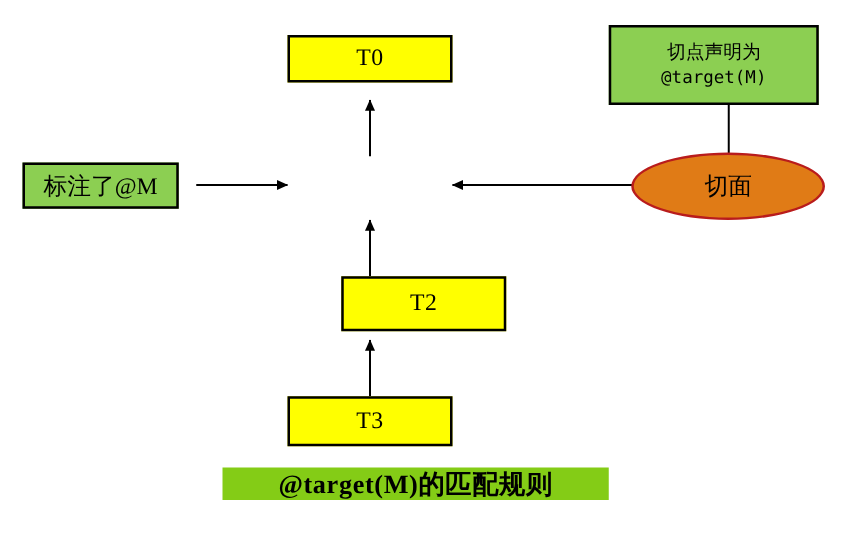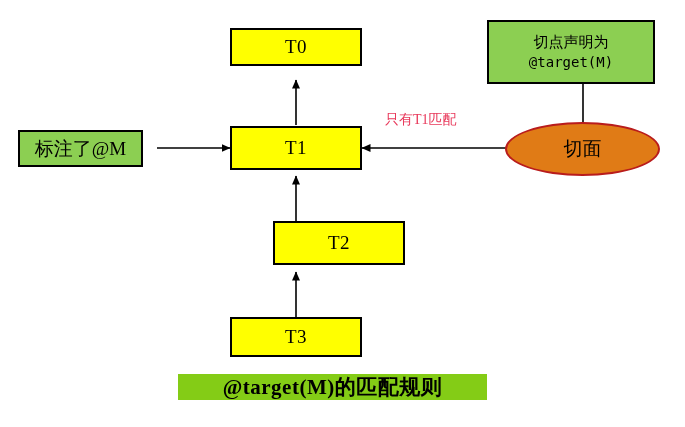--- a/index.html
+++ b/index.html
@@ -114,23 +114,20 @@
 
     <g>
       <line x1="583" y1="84" x2="583" y2="125" stroke="#000000" stroke-width="1.6"></line>
     </g>
   </svg>
 
   <div class="node class-box" style="left:230px; top:28px; width:132px; height:38px;">
     <span>T0</span>
   </div>
 
-  <div class="node class-box" style="left:230px; top:126px; width:132px; height:44px;">
-    <span>T1</span>
-  </div>
 
   <div class="node class-box" style="left:230px; top:221px; width:132px; height:44px;margin-left:43px;">
     <span>T2</span>
   </div>
 
   <div class="node class-box" style="left:230px; top:317px; width:132px; height:40px;">
     <span>T3</span>
   </div>
 
   <div class="node note-box note-left" style="left:18px; top:130px; width:125px; height:37px;">
@@ -139,19 +136,18 @@
 
   <div class="node note-box note-right" style="left:487px; top:20px; width:168px; height:64px;">
     <span class="l1">切点声明为</span>
     <span class="l2">@target(M)</span>
   </div>
 
   <div class="node ellipse" style="left:505px; top:122px; width:155px; height:54px;">
     <span>切面</span>
   </div>
 
-  <div class="redlabel" style="left:385px; top:111px;">只有T1匹配</div>
 
   <div class="node banner" style="left:178px; top:374px; width:309px; height:26px;">
     <span>@target(M)的匹配规则</span>
   </div>
 
 </div>
 
 </body></html>

